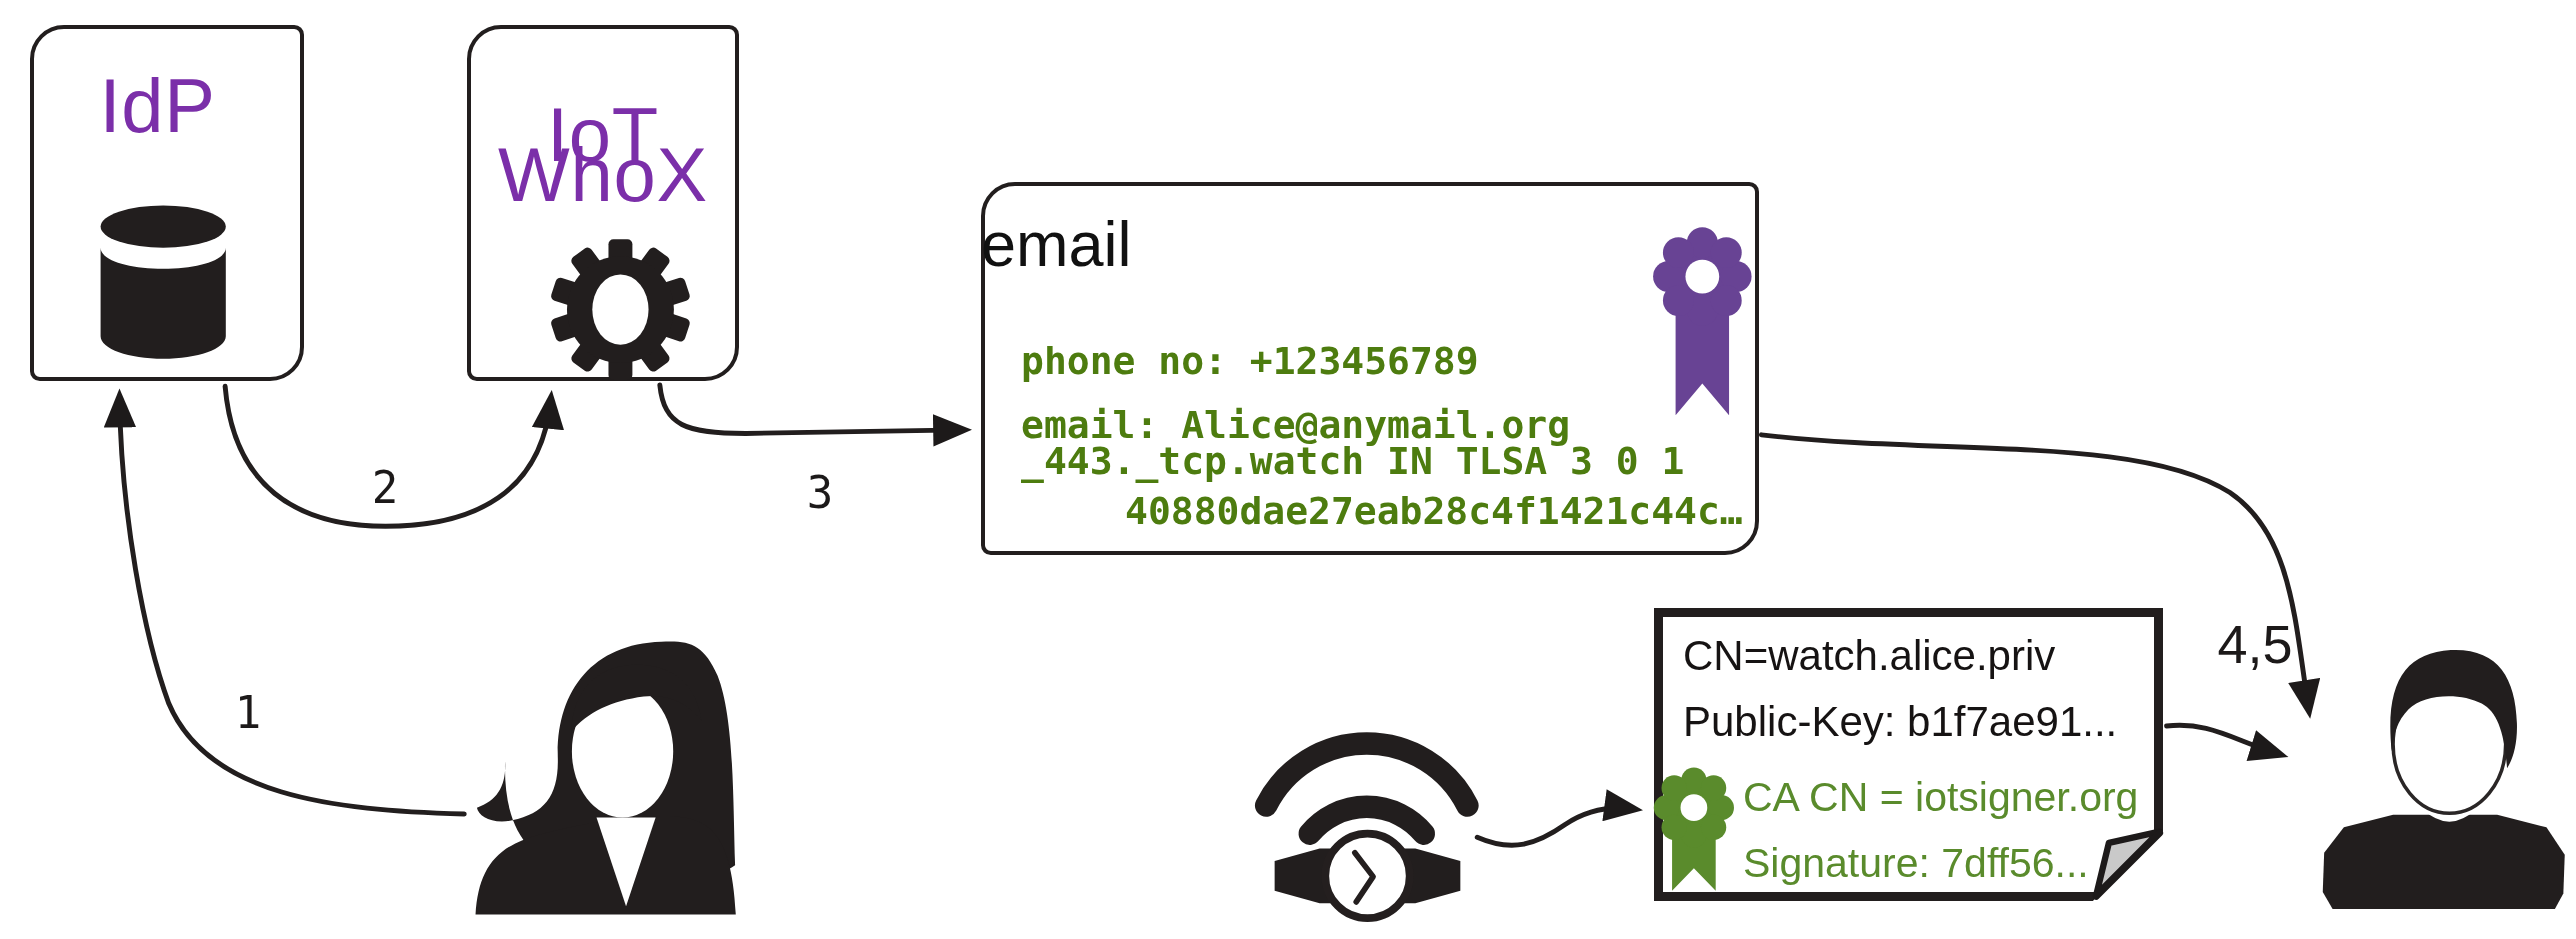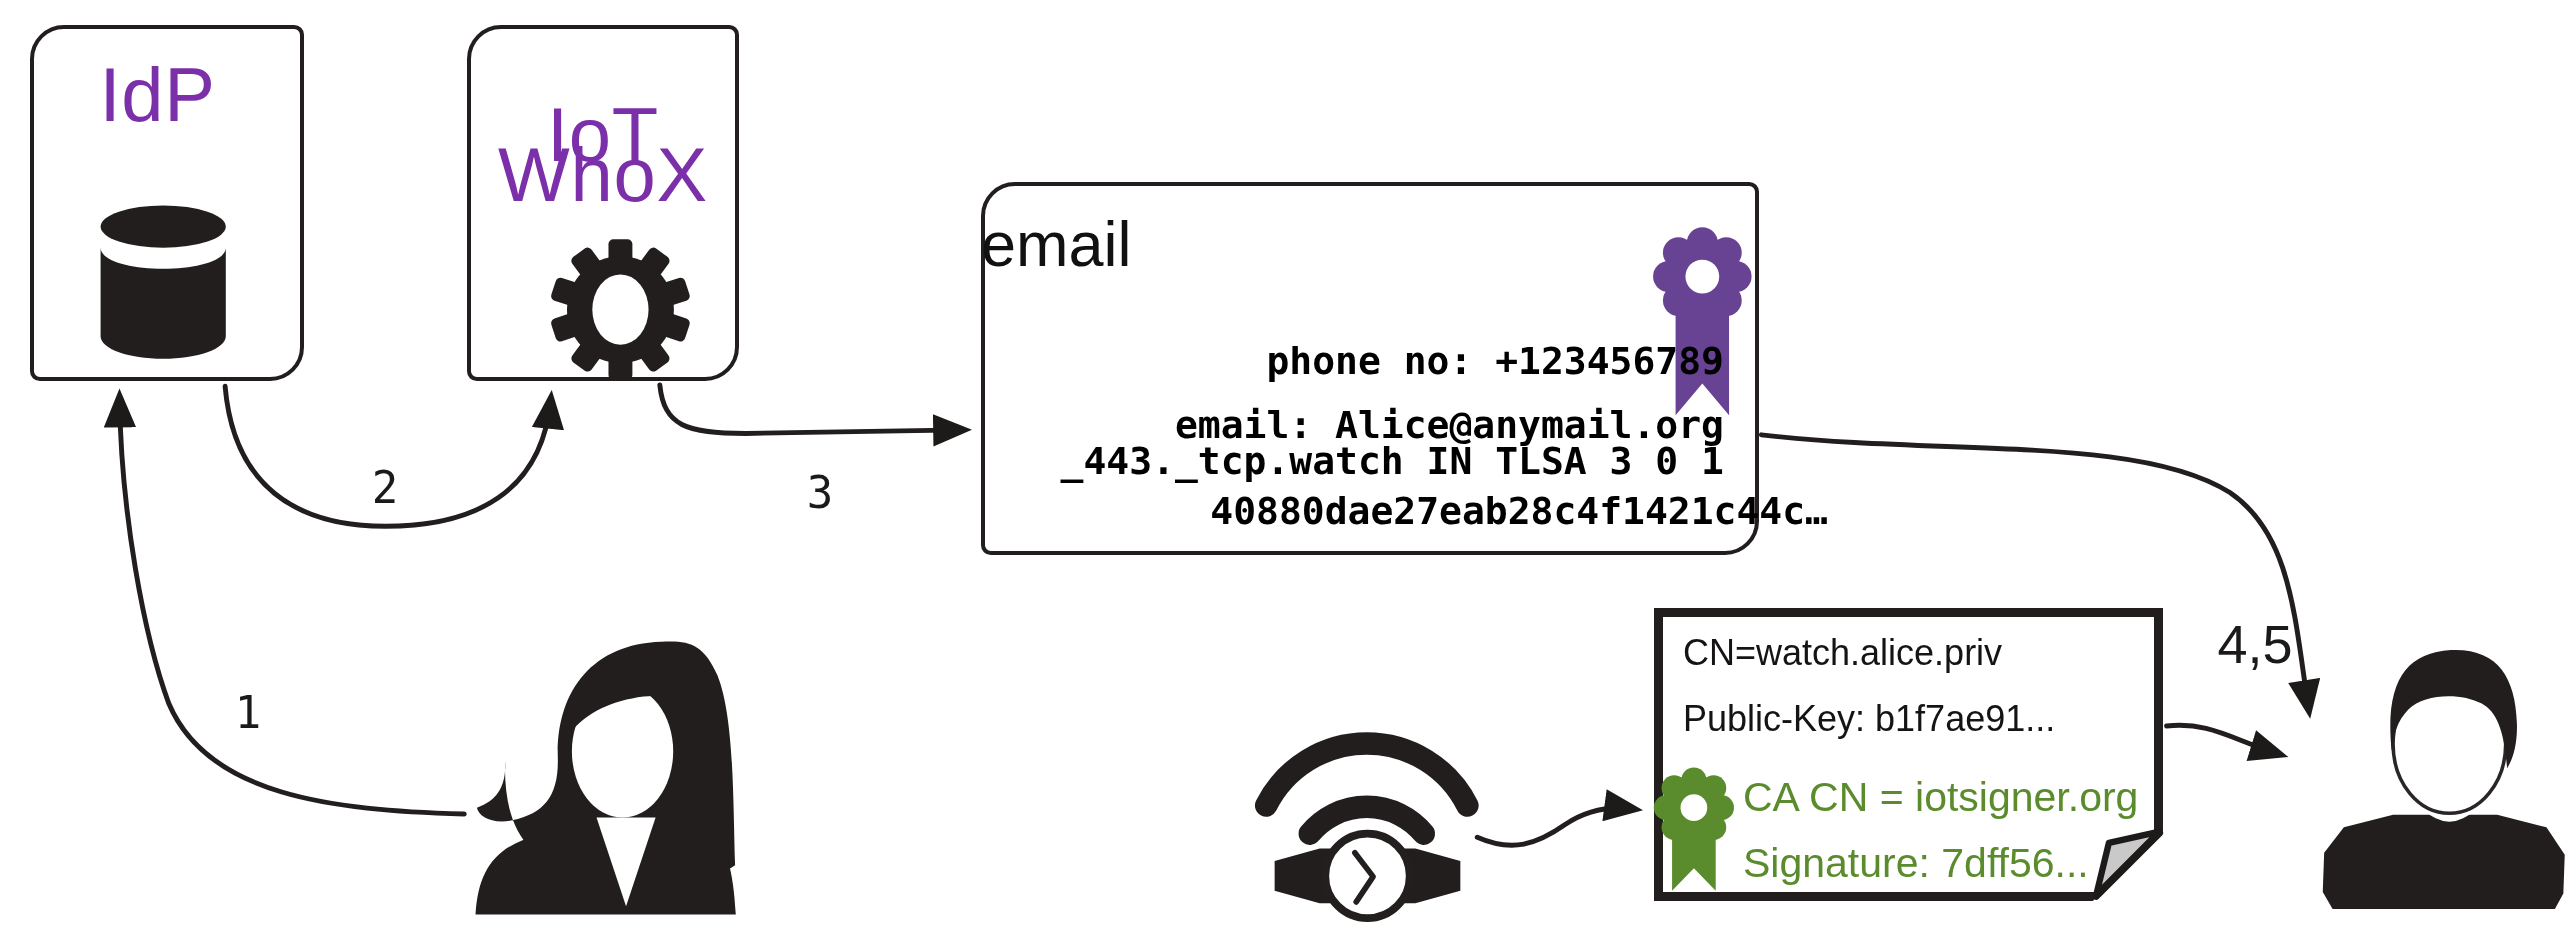--- a/index.html
+++ b/index.html
@@ -13,29 +13,29 @@
        border-radius:34px 9.8px 34px 9.8px;box-sizing:border-box;z-index:1;}
   #idp-box{left:29.5px;top:25px;width:274px;height:356px;}
   #iot-box{left:467px;top:25px;width:272px;height:356px;}
   #email-box{left:981px;top:182px;width:778px;height:373px;}
   #cert-box{left:1654px;top:608px;width:509px;height:293px;border:9.1px solid var(--c-ink,#222);
             border-radius:0;}
   svg#gfx{position:absolute;left:0;top:0;z-index:2;}
   .txt{position:absolute;z-index:3;white-space:pre;}
   .purple{color:var(--c-purple_text,#7B2FA9);}
   .boxlabel{font-size:76px;line-height:79px;text-align:center;letter-spacing:0.7px;}
-  #idp-label{left:29.5px;top:55px;width:256px;}
+  #idp-label{left:29.5px;top:66px;width:256px;}
   #iot-label1{left:467px;top:49px;width:272px;margin-top:46px;}
   #iot-label2{left:467px;top:135px;width:272px;}
   #email-title{left:981px;top:208px;width:854px;text-align:left;font-size:63px;color:#111;}
-  .mono{font-family:"DejaVu Sans Mono",monospace;font-weight:700;color:#000000;text-align:right;}
+  .mono{font-family:"DejaVu Sans Mono",monospace;font-weight:700;color:#4d7c0f;}
   .emline{left:1021px;width:703px;font-size:38px;line-height:50px;}
   #emline0{top:336px;} #emline1{top:400px;} #emline2{top:436px;}
   #emline3{top:486px;padding-left:104px;}
-  .certline{left:1683px;font-size:36px;color:#161313;text-align:center;}
+  .certline{left:1683px;font-size:42px;color:#161313;text-align:center;}
   #certline1{top:632px;} #certline2{top:698px;}
   .greenline{left:1743px;font-size:41px;color:var(--c-green,#5A8B2C);}
   #certline3{top:774px;} #certline4{top:840px;}
   .greenline .bold{font-weight:400;}
   .steplabel{font-family:"DejaVu Sans Mono",monospace;font-size:44px;color:#1c1919;
              transform:translate(-50%,-50%);}
   #step1{left:248px;top:712px;} #step2{left:385px;top:487px;} #step3{left:820px;top:492px;}
   #step45{left:2255px;top:644px;font-family:"Liberation Sans",sans-serif;font-size:54px;}
   .ink-fill{fill:var(--c-ink,#222);}
   .ink-stroke{stroke:var(--c-ink,#222);fill:none;}

